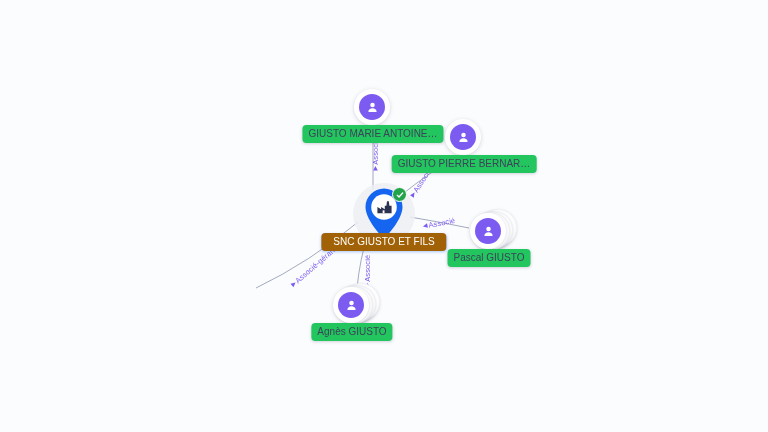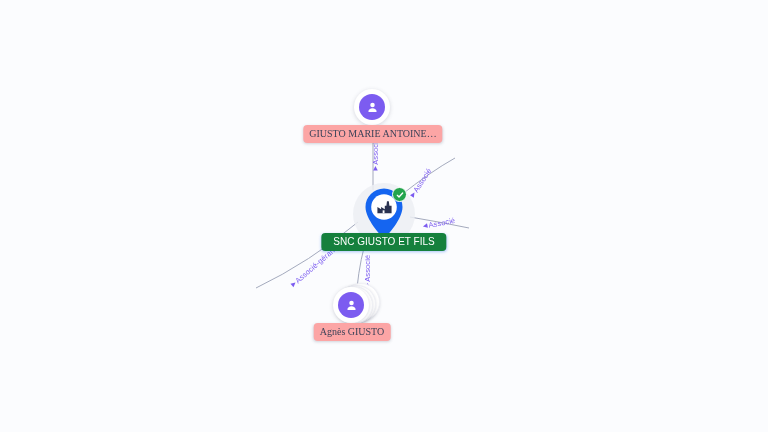--- a/index.html
+++ b/index.html
@@ -93,29 +93,29 @@
     justify-content: center;
   }
   .avatar-inner svg { display: block; }
 
   
   .name-chip {
     position: absolute;
     top: 36px;
     left: 50%;
     transform: translateX(-50%);
-    background: #fca5a5;
+    background: #22c55e;
     border-radius: 4px;
     padding: 3px 6px 3px 6px;
     font-size: 10px;
     color: #3d4359;
     white-space: nowrap;
     box-shadow: 0 1px 3px rgba(60,64,90,.22);
     line-height: 12px;
-    font-family: Liberation Serif, serif;
+    font-family: Liberation Sans, sans-serif;
   }
 
   
   .company {
     position: absolute;
     transform: translate(-50%, -50%);
   }
   .halo {
     position: absolute;
     left: 50%;
@@ -156,21 +156,21 @@
     display: flex;
     align-items: center;
     justify-content: center;
     box-sizing: border-box;
   }
   .company-chip {
     position: absolute;
     top: 46px;
     left: 50%;
     transform: translateX(-50%);
-    background: #15803d;
+    background: #a16207;
     color: #ffffff;
     border-radius: 4px;
     padding: 3px 12px;
     font-size: 10px;
     white-space: nowrap;
     line-height: 12px;
     box-shadow: 0 1px 3px rgba(21,101,240,.35);
     font-family: "Liberation Sans", sans-serif;
   }
 </style>
@@ -216,21 +216,50 @@
           <svg width="15" height="15" viewBox="0 0 24 24" fill="#ffffff">
             <circle cx="12" cy="8" r="3.6"></circle>
             <path d="M12 13c-3.6 0-6.4 2.2-6.4 4.6V19h12.8v-1.4C18.4 15.2 15.6 13 12 13z"></path>
           </svg>
         </div>
       </div>
     </div>
     <div class="name-chip">GIUSTO MARIE ANTOINE…</div>
   </div>
 
-
+  <div class="node" style="left:464px; top:138px;">
+    <div class="avatar-wrap">
+      <div class="avatar">
+        <div class="avatar-inner">
+          <svg width="15" height="15" viewBox="0 0 24 24" fill="#ffffff">
+            <circle cx="12" cy="8" r="3.6"></circle>
+            <path d="M12 13c-3.6 0-6.4 2.2-6.4 4.6V19h12.8v-1.4C18.4 15.2 15.6 13 12 13z"></path>
+          </svg>
+        </div>
+      </div>
+    </div>
+    <div class="name-chip">GIUSTO PIERRE BERNAR…</div>
+  </div>
+
+  <div class="node" style="left:489px; top:232px;">
+    <div class="avatar-wrap">
+      <div class="stack-card stack-3"></div>
+      <div class="stack-card stack-2"></div>
+      <div class="stack-card stack-1"></div>
+      <div class="avatar">
+        <div class="avatar-inner">
+          <svg width="15" height="15" viewBox="0 0 24 24" fill="#ffffff">
+            <circle cx="12" cy="8" r="3.6"></circle>
+            <path d="M12 13c-3.6 0-6.4 2.2-6.4 4.6V19h12.8v-1.4C18.4 15.2 15.6 13 12 13z"></path>
+          </svg>
+        </div>
+      </div>
+    </div>
+    <div class="name-chip">Pascal GIUSTO</div>
+  </div>
 
 
   <div class="node" style="left:352px; top:306px;text-align:right;">
     <div class="avatar-wrap">
       <div class="stack-card stack-3"></div>
       <div class="stack-card stack-2"></div>
       <div class="stack-card stack-1"></div>
       <div class="avatar">
         <div class="avatar-inner">
           <svg width="15" height="15" viewBox="0 0 24 24" fill="#ffffff">

